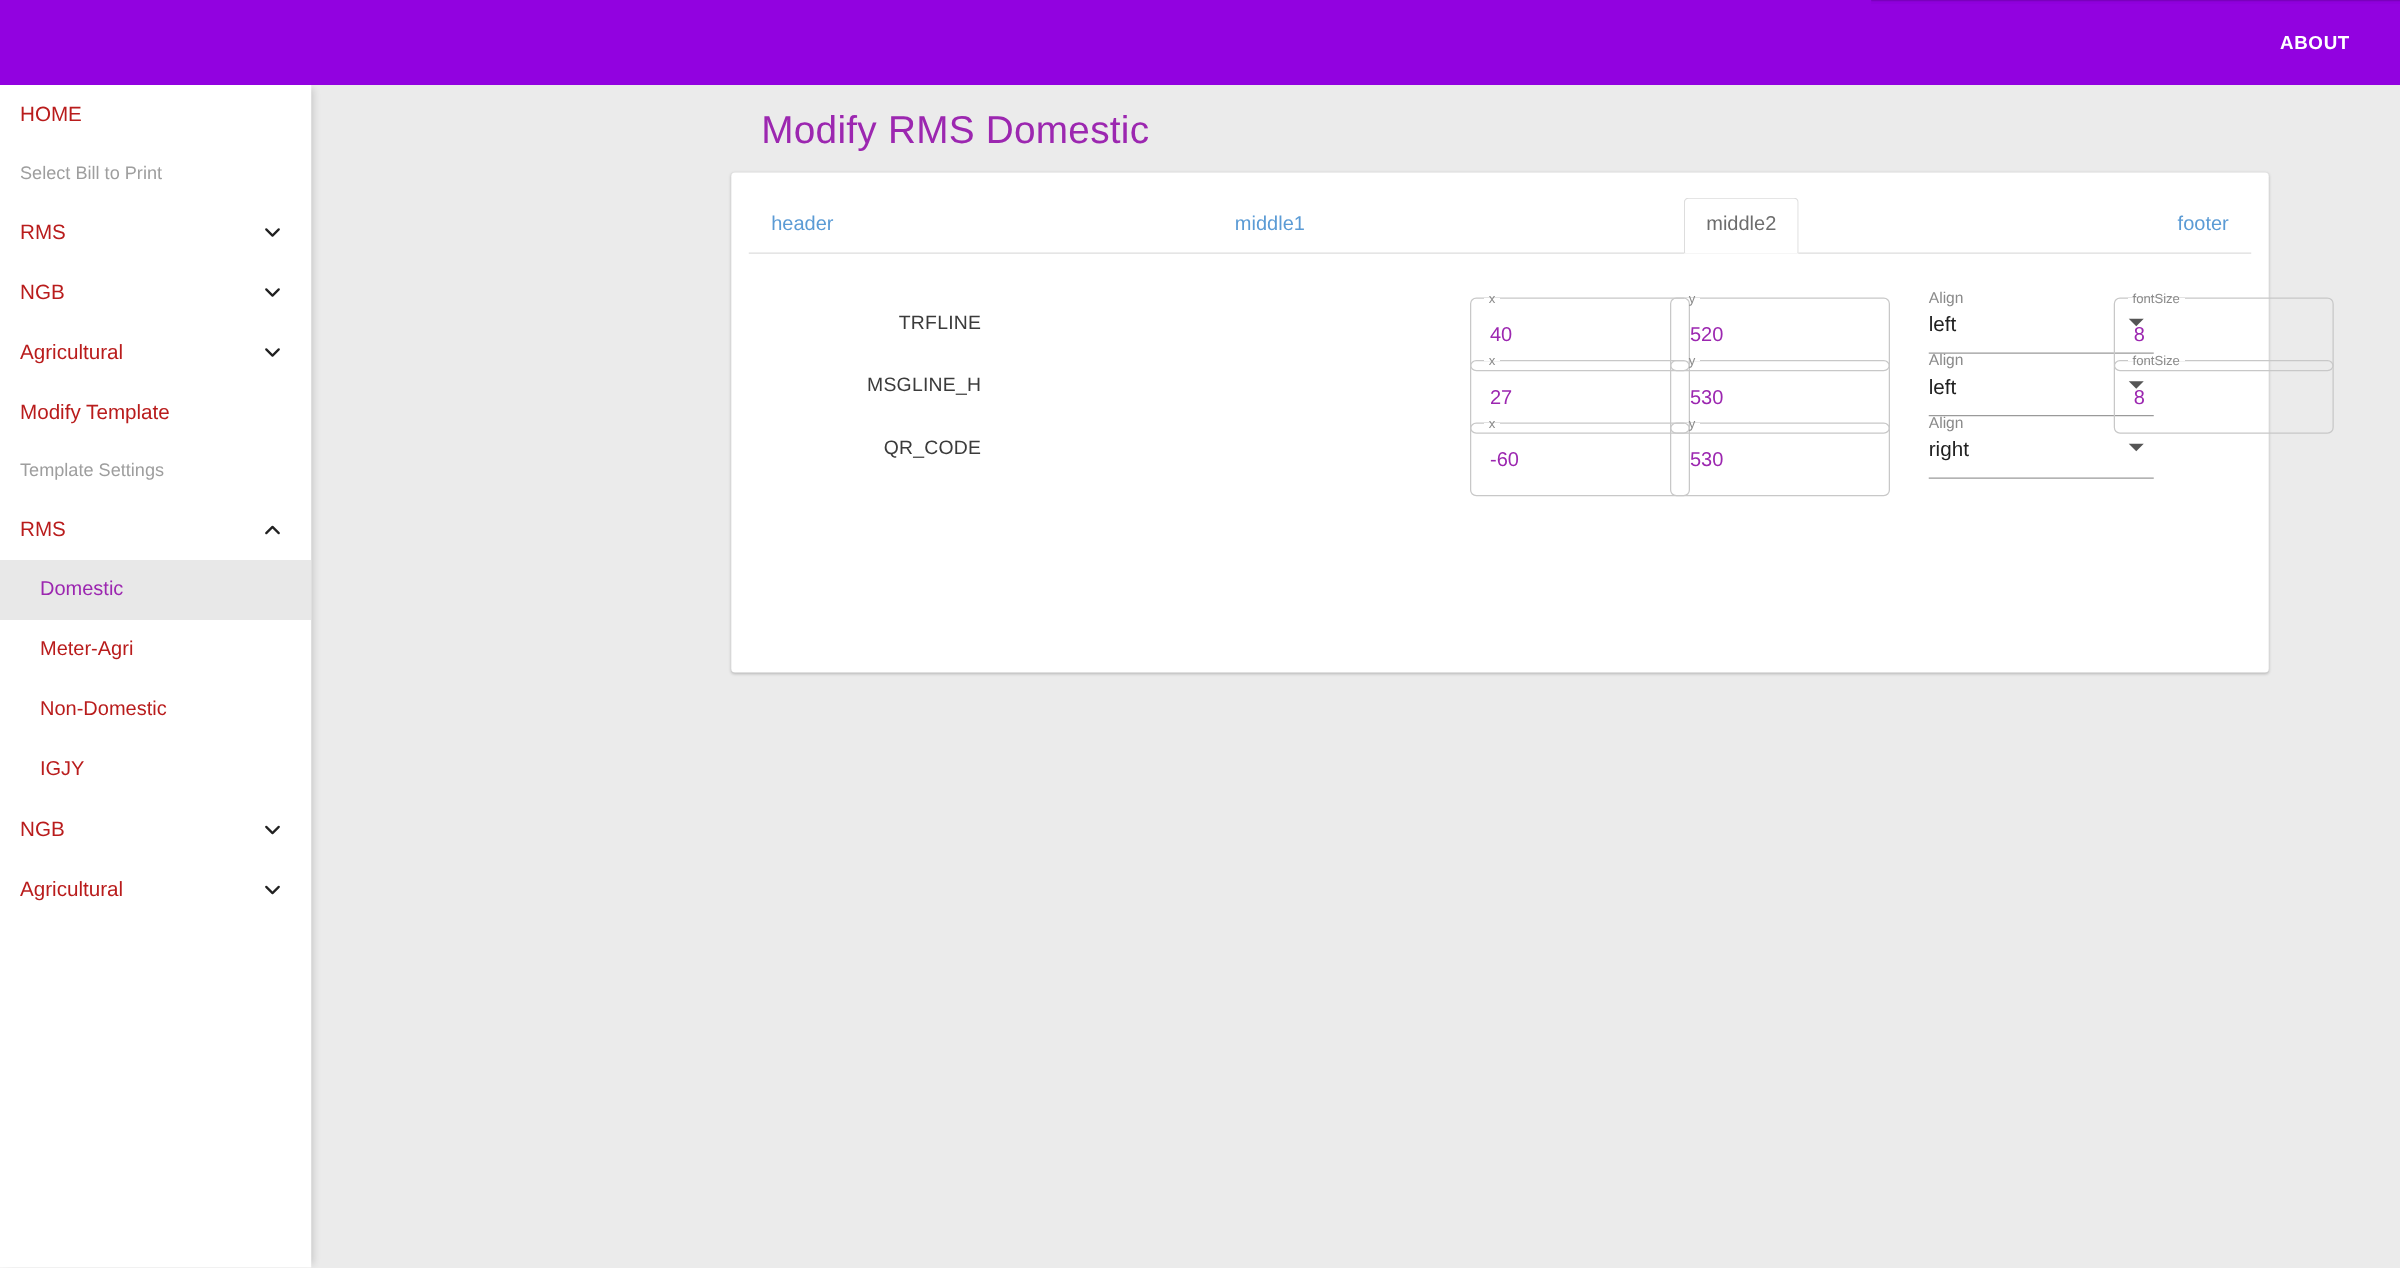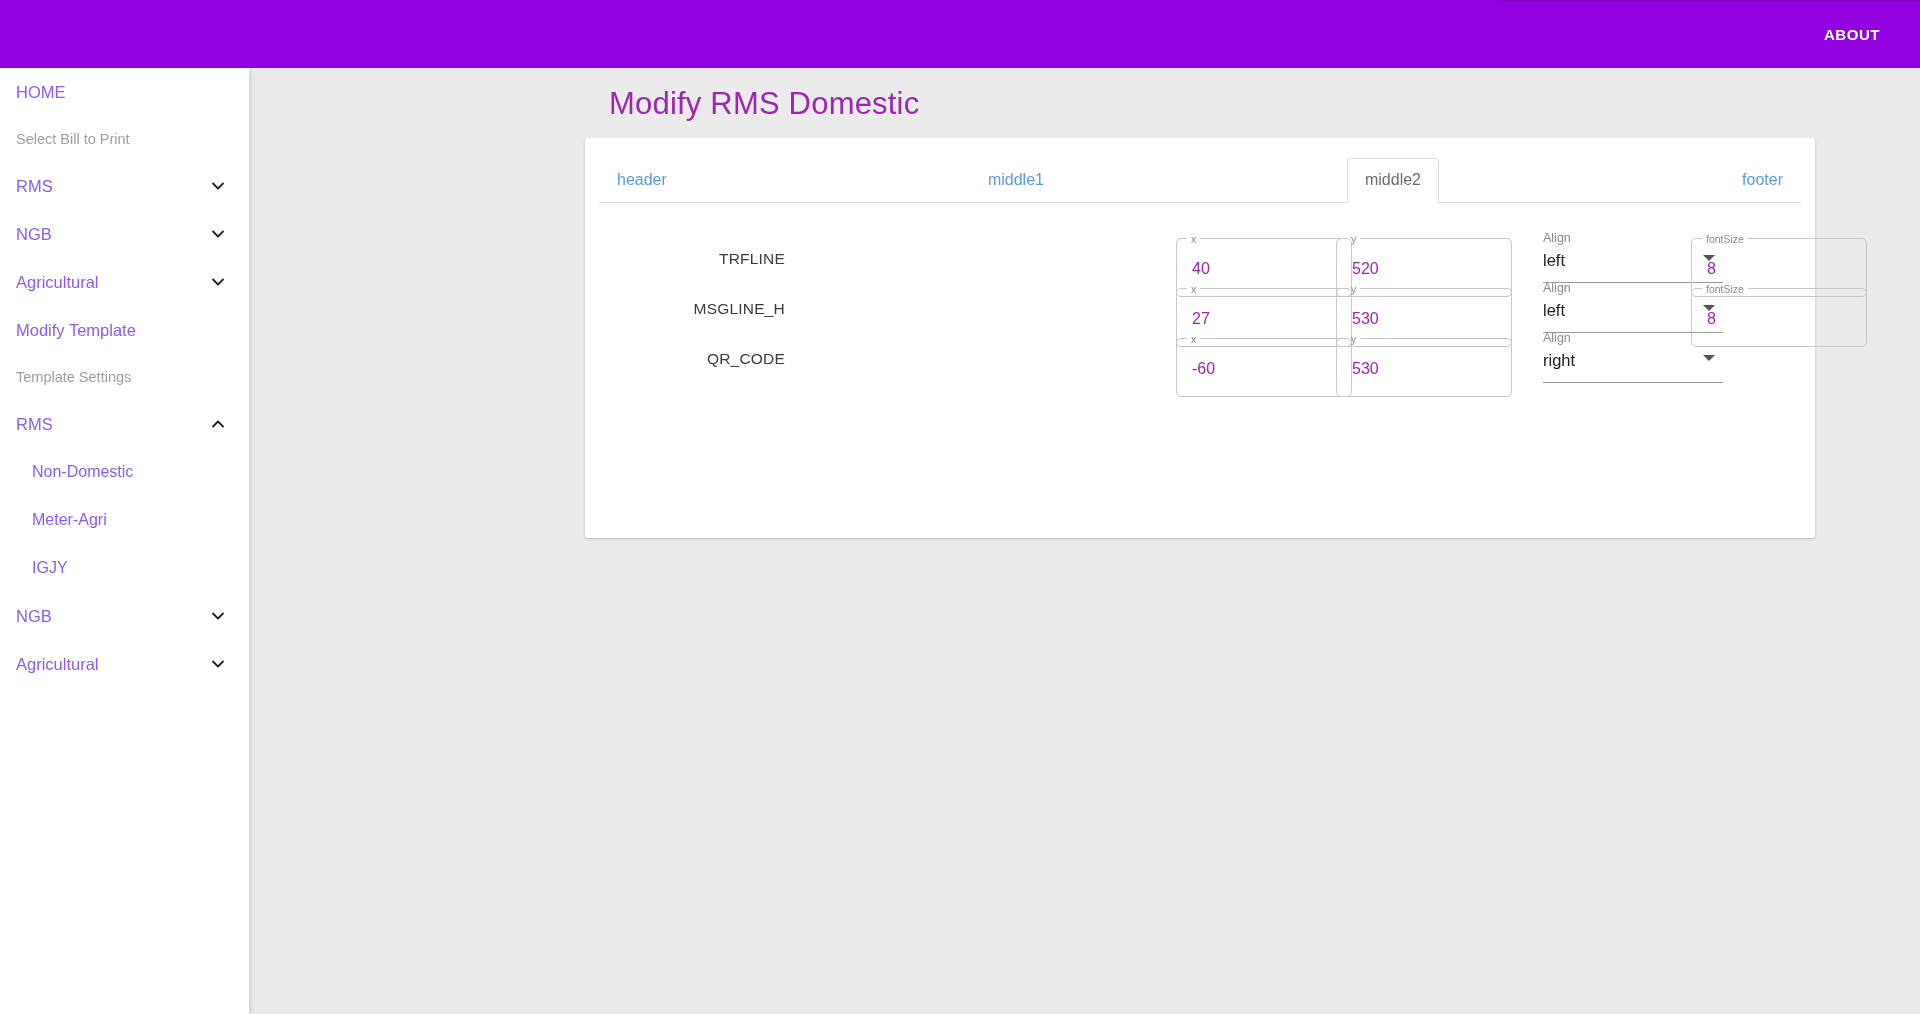--- a/index.html
+++ b/index.html
@@ -46,21 +46,21 @@
     box-shadow: 3px 0 6px -2px rgba(0,0,0,.16);
     z-index: 20;
     overflow: hidden;
   }
   .nav-item {
     display: flex; align-items: center;
     justify-content: space-between;
     height: 48px;
     padding: 0 22px 0 16px;
     font-size: 16.5px;
-    color: #8b5cf6;
+    color: #b91c1c;
     cursor: pointer;
     white-space: nowrap;
   }
   .nav-item.section {
     color: #9e9e9e;
     font-size: 14.5px;
     cursor: default;
     height: 46px;
   }
   .nav-item.child {
@@ -279,25 +279,28 @@
       <span>Template Settings</span>
     </div>
     <div class="nav-item">
       <span>RMS</span>
       <span class="chev">
         <svg viewBox="0 0 18 18" fill="none" stroke="currentColor" stroke-width="1.8" stroke-linecap="round" stroke-linejoin="round">
           <path d="M4 11.5 L9 6.5 L14 11.5"></path>
         </svg>
       </span>
     </div>
+    <div class="nav-item child active">
+      <span>Domestic</span>
+    </div>
+    <div class="nav-item child">
+      <span>Meter-Agri</span>
+    </div>
     <div class="nav-item child">
       <span>Non-Domestic</span>
-    </div>
-    <div class="nav-item child">
-      <span>Meter-Agri</span>
     </div>
     <div class="nav-item child">
       <span>IGJY</span>
     </div>
     <div class="nav-item">
       <span>NGB</span>
       <span class="chev">
         <svg viewBox="0 0 18 18" fill="none" stroke="currentColor" stroke-width="1.8" stroke-linecap="round" stroke-linejoin="round">
           <path d="M4 6.5 L9 11.5 L14 6.5"></path>
         </svg>

